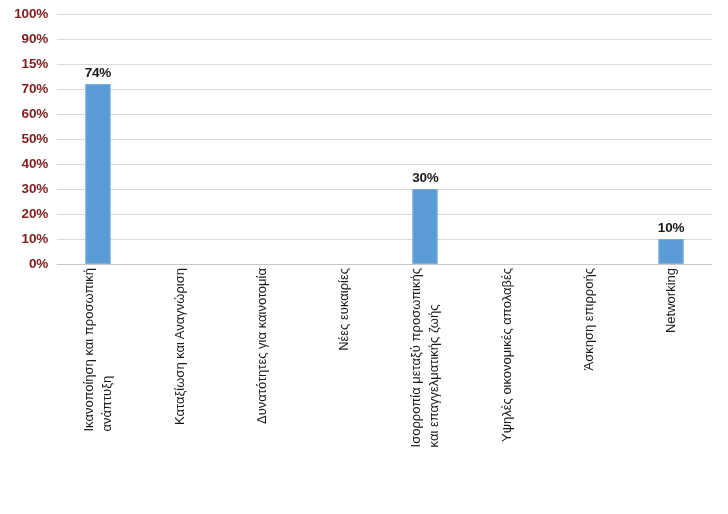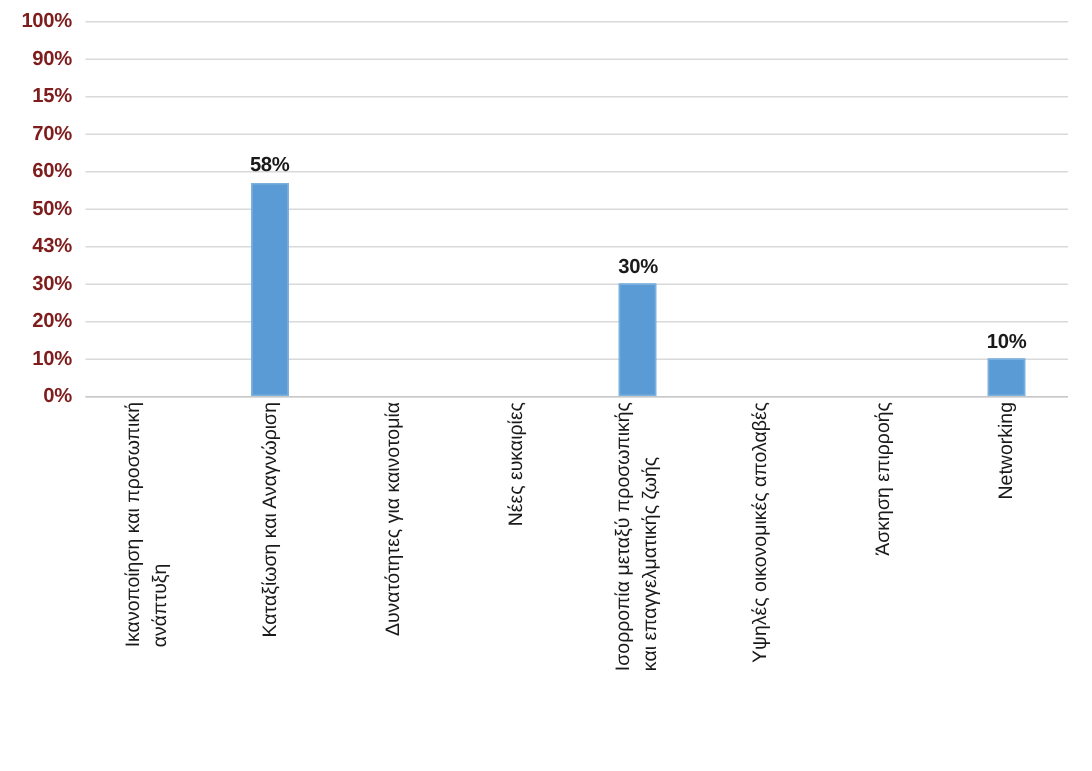--- a/index.html
+++ b/index.html
@@ -132,21 +132,21 @@
 </head>
 <body>
 
 <div id="chart-root">
 
   <div class="y-axis">
       <div class="y-tick" style="top: 264px;">0%</div>
       <div class="y-tick" style="top: 239px;">10%</div>
       <div class="y-tick" style="top: 214px;">20%</div>
       <div class="y-tick" style="top: 189px;">30%</div>
-      <div class="y-tick" style="top: 164px;">43%</div>
+      <div class="y-tick" style="top: 164px;">40%</div>
       <div class="y-tick" style="top: 139px;">50%</div>
       <div class="y-tick" style="top: 114px;">60%</div>
       <div class="y-tick" style="top: 89px;">70%</div>
       <div class="y-tick" style="top: 64px;">15%</div>
       <div class="y-tick" style="top: 39px;">90%</div>
       <div class="y-tick" style="top: 14px;">100%</div>
     </div>
 
   <div class="plot-area">
     <div class="gridlines-layer">
@@ -157,23 +157,23 @@
         <div class="gridline" style="top: 150px;"></div>
         <div class="gridline" style="top: 125px;"></div>
         <div class="gridline" style="top: 100px;"></div>
         <div class="gridline" style="top: 75px;"></div>
         <div class="gridline" style="top: 50px;"></div>
         <div class="gridline" style="top: 25px;"></div>
         <div class="gridline" style="top: 0px;"></div>
       </div>
     <div class="baseline"></div>
     <div class="bars-layer">
-        <div class="bar-slot" style="left: 81.875px;">
-          <div class="bar" style="height: 142.5px;"></div>
-          <div class="bar-label" style="bottom: 147.5px;">58%</div>
+        <div class="bar-slot" style="left: 0px;">
+          <div class="bar" style="height: 180px;"></div>
+          <div class="bar-label" style="bottom: 185px;">74%</div>
         </div>
         <div class="bar-slot" style="left: 327.5px;">
           <div class="bar" style="height: 75px;"></div>
           <div class="bar-label" style="bottom: 80px;">30%</div>
         </div>
         <div class="bar-slot" style="left: 573.125px;">
           <div class="bar" style="height: 25px;"></div>
           <div class="bar-label" style="bottom: 30px;">10%</div>
         </div>
       </div>

